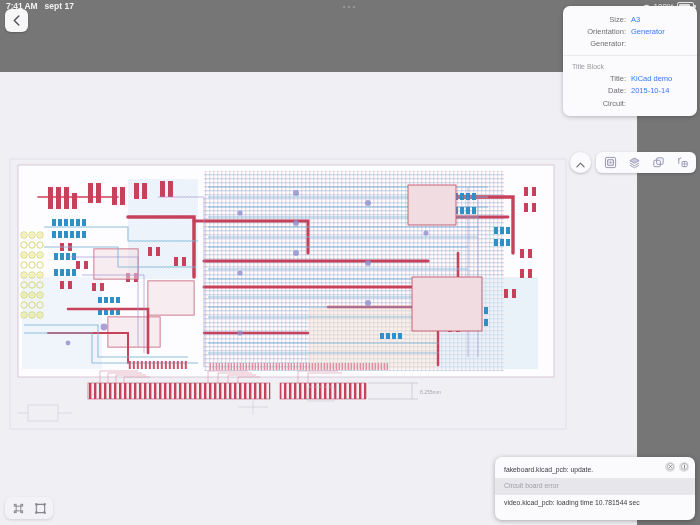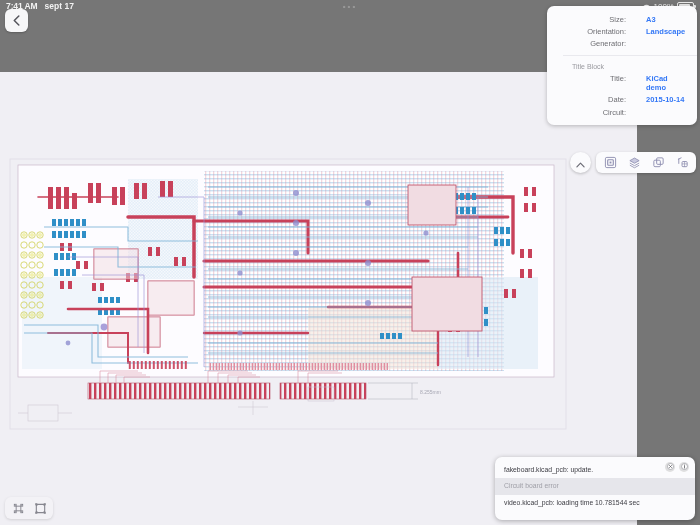--- a/index.html
+++ b/index.html
@@ -52,26 +52,26 @@
     box-shadow:0 1px 3px rgba(0,0,0,.13);
   }
   .tool{width:20px;height:18px;display:flex;align-items:center;justify-content:center;border-radius:4px;cursor:pointer;}
   .tool svg{display:block;}
 
   
   .infopanel{
     position:absolute;right:3px;top:6px;width:134px;
     background:#fbfbfd;border-radius:7px;
     box-shadow:0 1px 4px rgba(0,0,0,.25);
-    padding:7px 0 7px 16px;
+    padding:7px 0 7px 0;
     font-size:7.5px;color:#3c3c43;
   }
   .row{display:flex;align-items:baseline;padding:1.6px 9px;}
   .row .k{width:54px;text-align:right;color:#6e6e73;flex:none;}
-  .row .v{margin-left:20px;color:#3478f6;font-weight:700;word-break:break-word;}
+  .row .v{margin-left:5px;color:#3478f6;font-weight:400;word-break:break-word;text-align:center;}
   .sechead{
     padding:7px 9px 3px 9px;color:#9a9aa0;font-size:7px;
     border-top:1px solid #e9e9ee;margin-top:5px;
   }
 
   
   .floatbar{position:absolute;right:4px;top:152px;display:flex;align-items:center;gap:5px;}
   .fb-collapse{
     width:21px;height:21px;border-radius:50%;background:#fbfbfd;
     display:flex;align-items:center;justify-content:center;
@@ -468,21 +468,21 @@
     </div>
   </div>
 
   <div class="infopanel">
     <div class="row">
       <span class="k">Size:</span>
       <span class="v">A3</span>
     </div>
     <div class="row">
       <span class="k">Orientation:</span>
-      <span class="v">Landscape</span>
+      <span class="v">Generator</span>
     </div>
     <div class="row">
       <span class="k">Generator:</span>
       <span class="v"></span>
     </div>
 
     <div class="sechead">Title Block</div>
 
     <div class="row">
       <span class="k">Title:</span>

